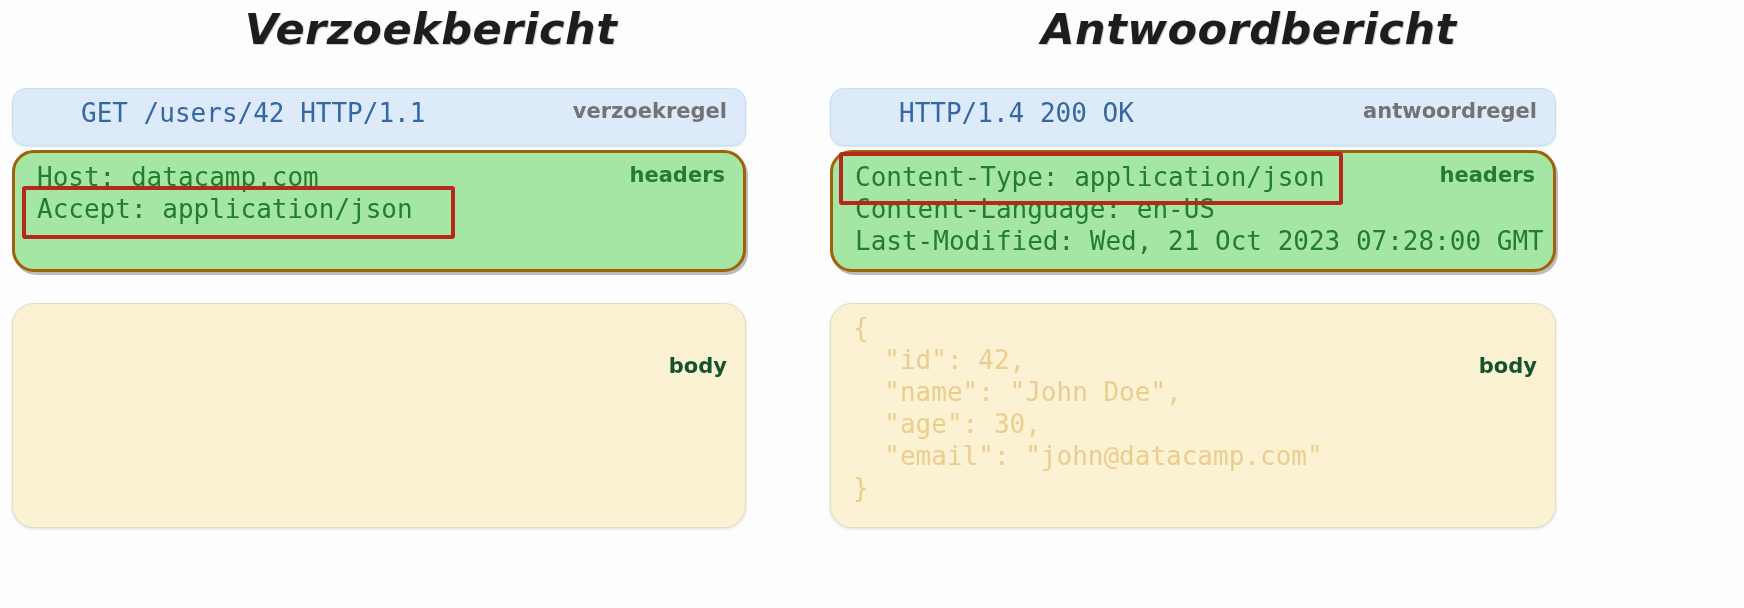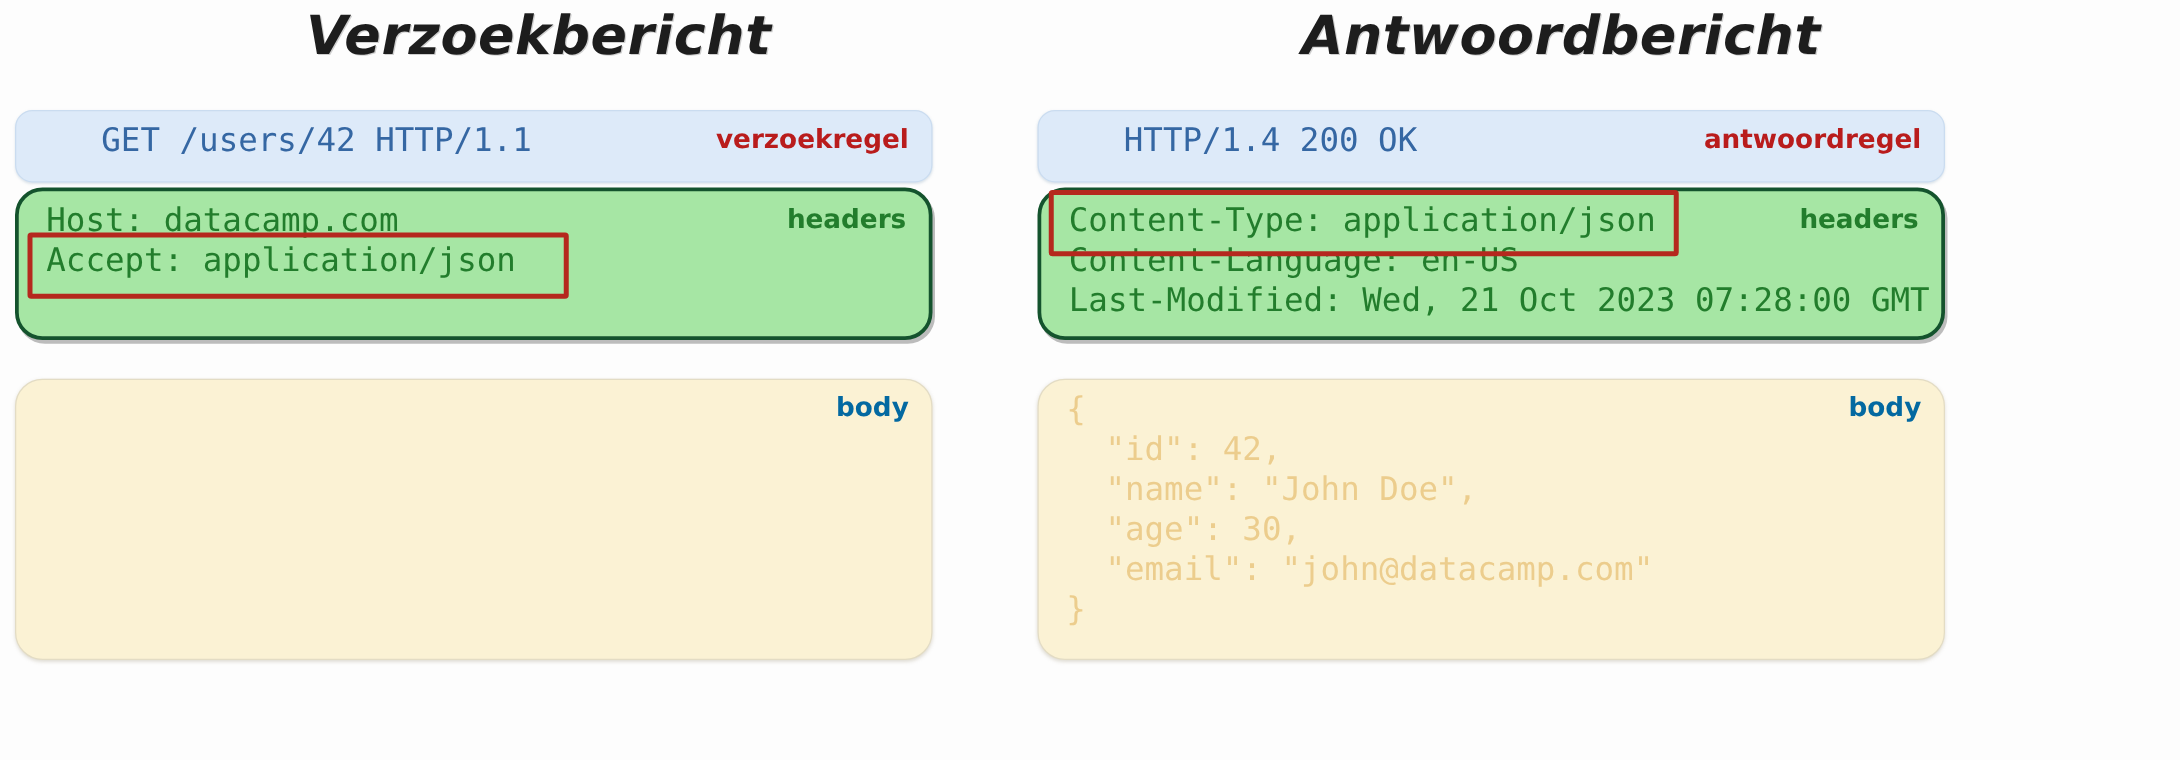--- a/index.html
+++ b/index.html
@@ -57,41 +57,41 @@
   }
 
   
   .box.startline {
     background: #ddeaf9;
     border: 1.5px solid #cadcf0;
     border-radius: 14px;
     box-shadow: 0 1px 2px rgba(120,150,180,0.25);
   }
   .box.startline .lines { color: #3567a3; margin-left: 46px; }
-  .box.startline .corner-label { color: #b91c1c; }
+  .box.startline .corner-label { color: #737373; }
 
   
   .box.headers {
     background: #a6e6a4;
-    border: 3px solid #14532d;
+    border: 3px solid #a16207;
     border-radius: 22px;
     box-shadow: 2px 3px 0 rgba(40,40,40,0.30);
   }
   .box.headers .lines { color: #227d2c; }
   .box.headers .corner-label { color: #227d2c; }
 
   
   .box.bodybox {
     background: #fbf2d4;
     border: 1.5px solid #e3dcc4;
     border-radius: 22px;
     box-shadow: 0 1px 3px rgba(150,140,110,0.28);
   }
   .box.bodybox .lines { color: #eccd8d; }
-  .box.bodybox .corner-label { color: #0369a1; }
+  .box.bodybox .corner-label { color: #14532d; margin-top: 40px; }
 
   
   .annot {
     position: absolute;
     border: 4px solid #b5281e;
     border-radius: 3px;
     background: transparent;
     pointer-events: none;
   }
 

